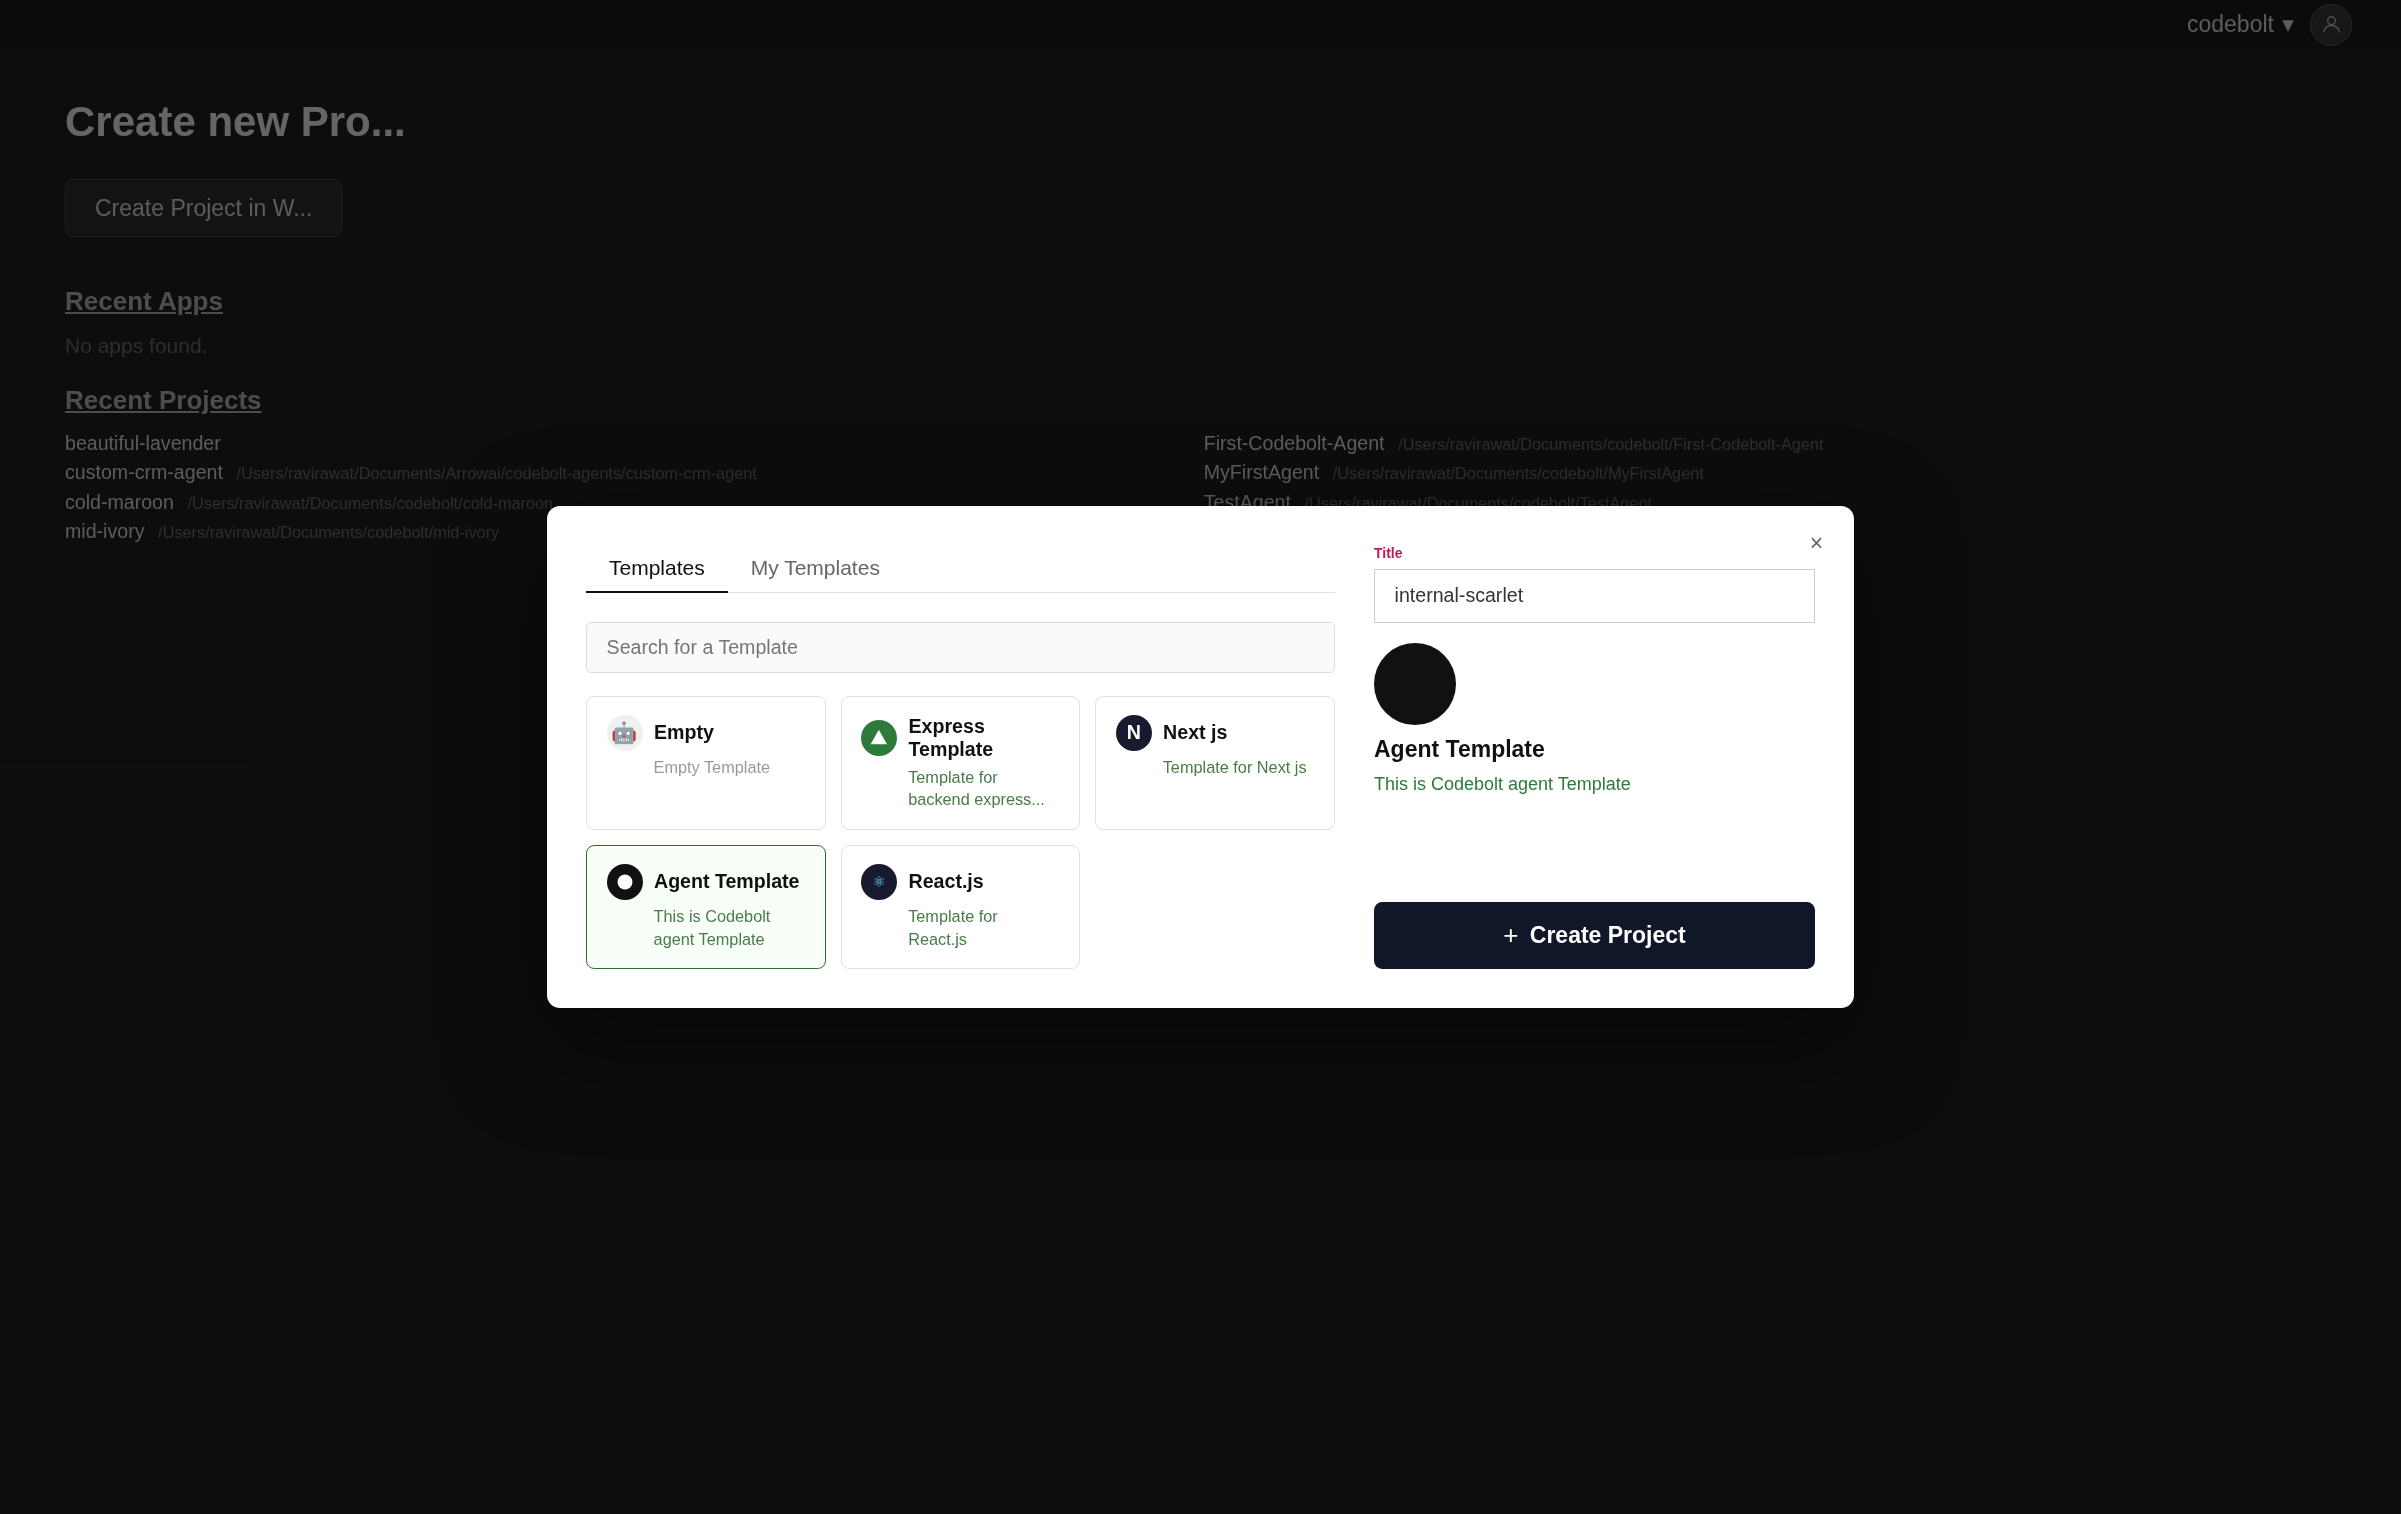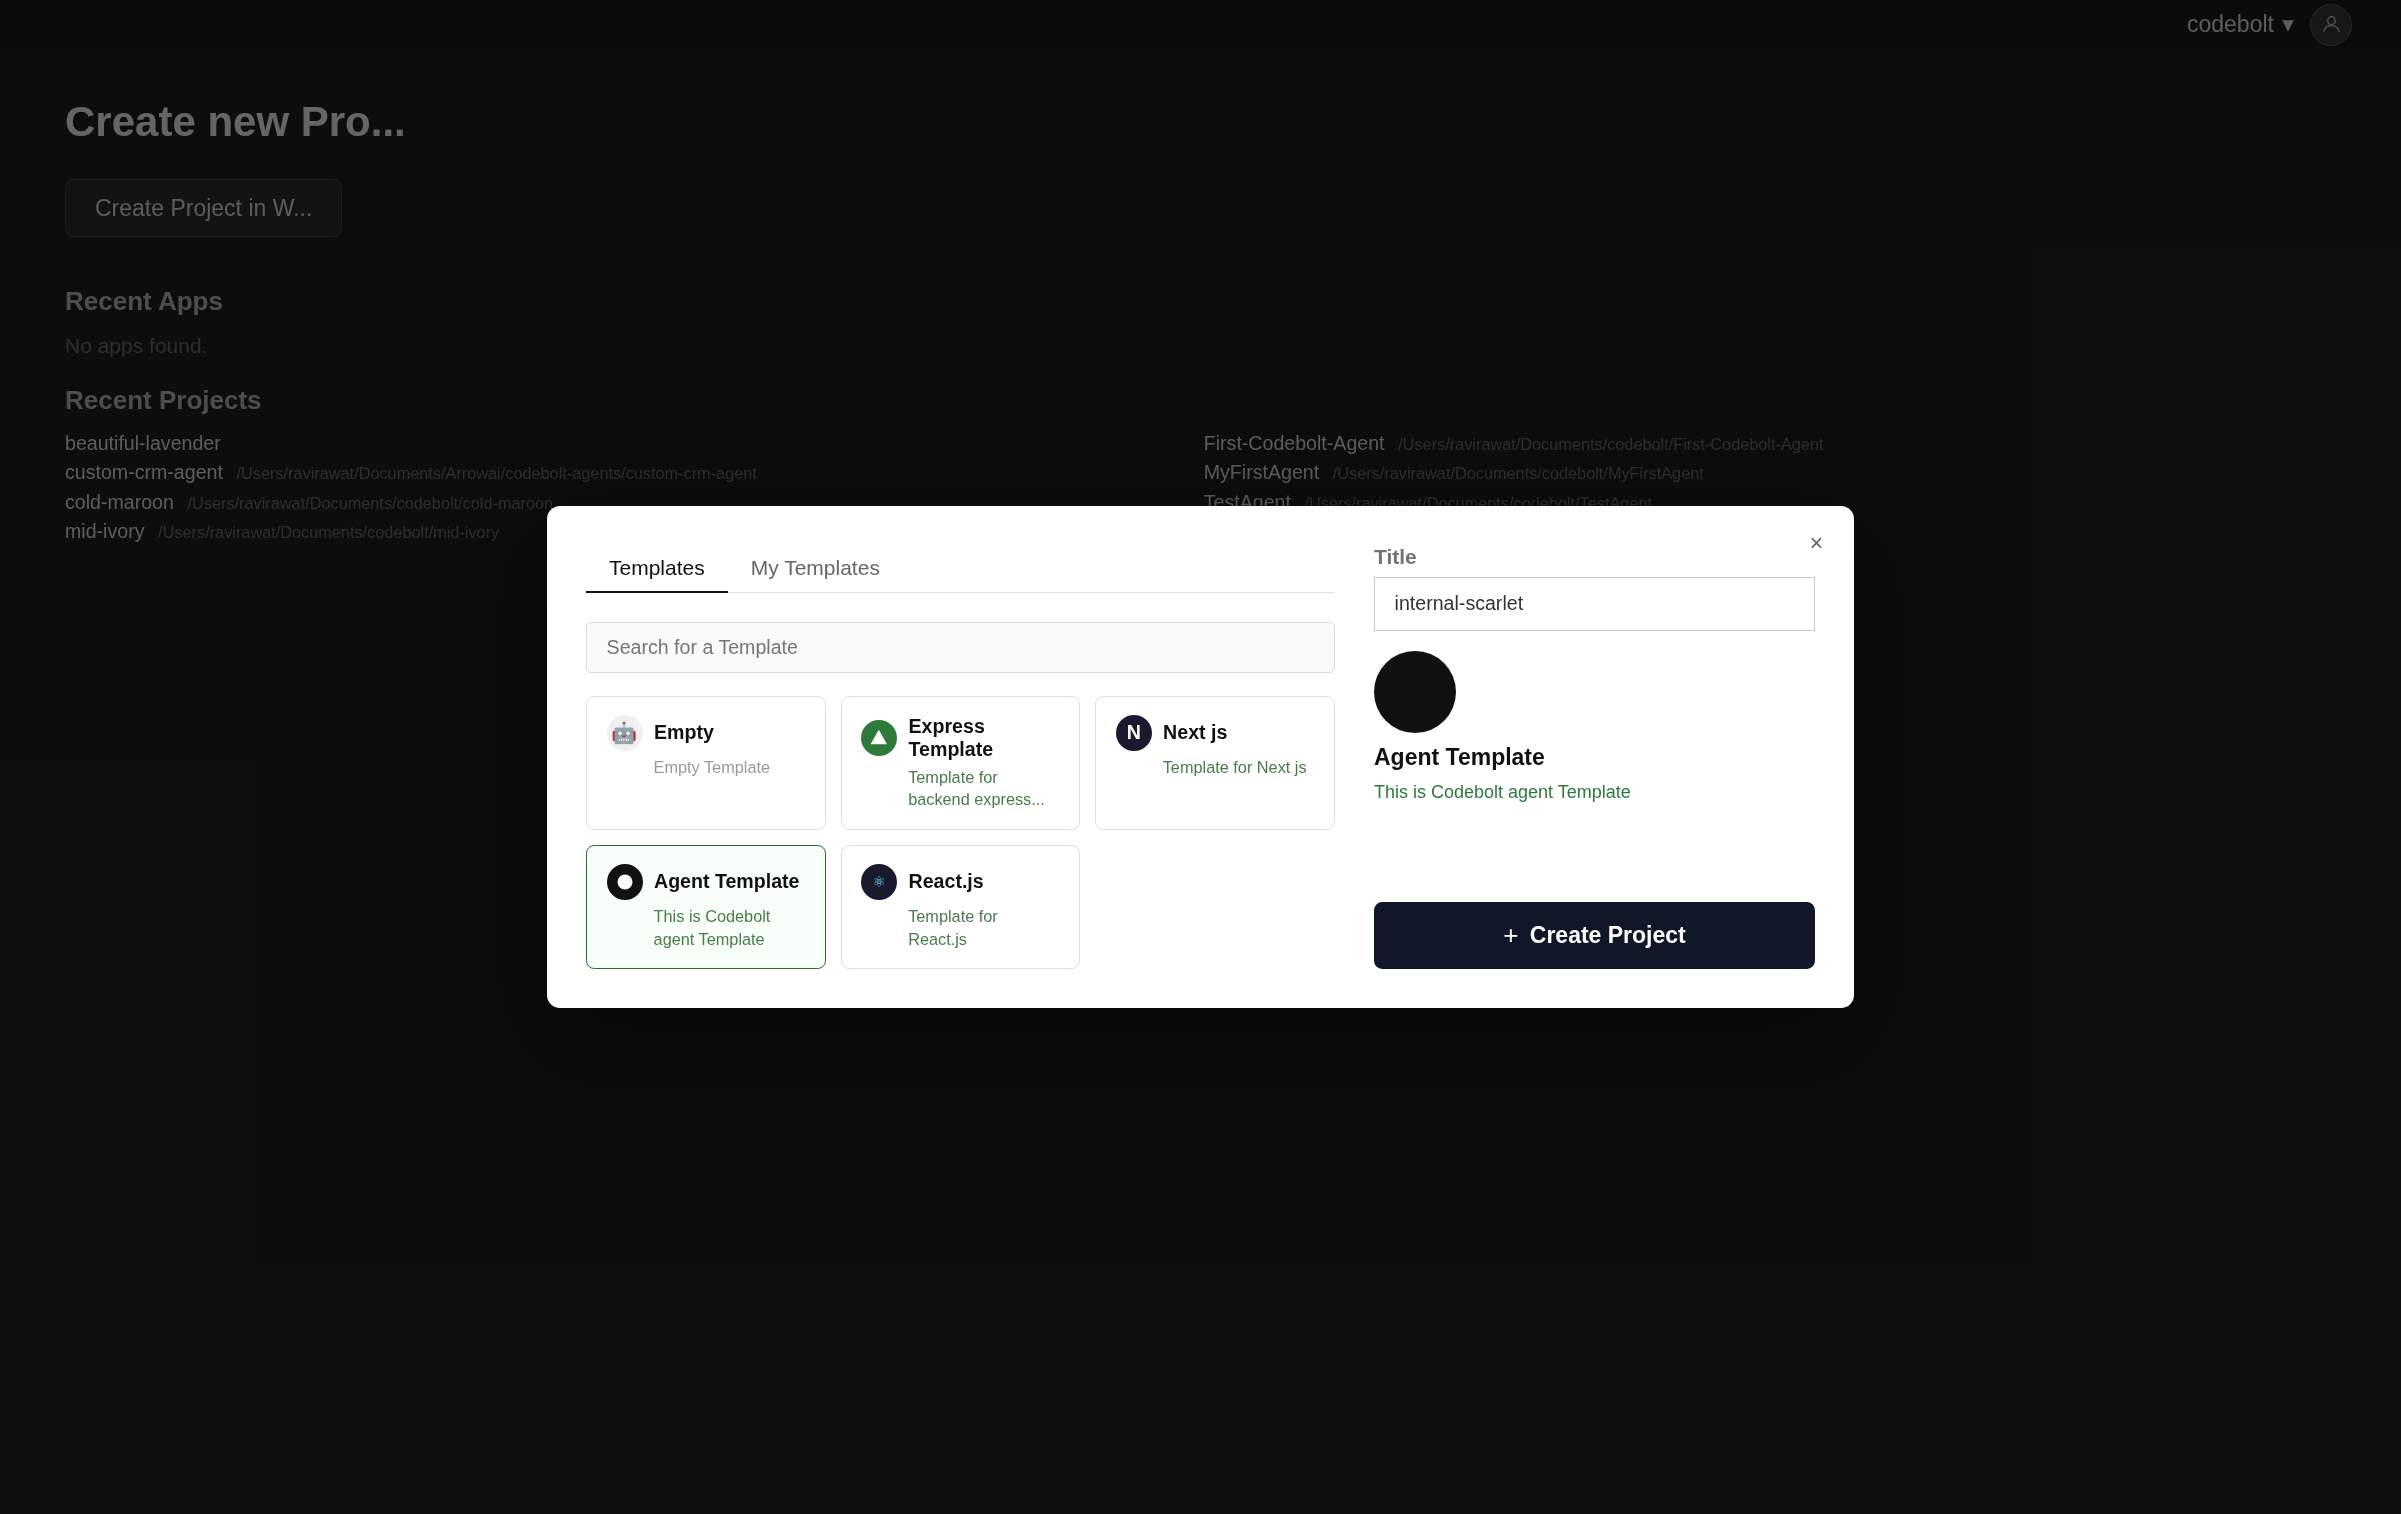--- a/index.html
+++ b/index.html
@@ -80,20 +80,21 @@
       font-size: 23px;
       cursor: pointer;
       margin-bottom: 49px;
     }
 
     .section-title {
       font-size: 26px;
       font-weight: 600;
       color: #aaa;
       margin-bottom: 16.3px;
+      text-decoration: underline;
     }
 
     .no-apps {
       font-size: 21px;
       color: #666;
       margin-bottom: 27px;
     }
 
     .recent-projects-list {
       display: grid;
@@ -275,23 +276,23 @@
       cursor: pointer;
       display: flex;
       align-items: center;
       justify-content: center;
       font-size: 23px;
       color: #666;
     }
 
     
     .right-title-label {
-      font-size: 21px;
+      font-size: 14px;
       font-weight: 600;
-      color: #737373;
+      color: #be185d;
       margin-bottom: 8.2px;
     }
 
     .title-input {
       width: 100%;
       padding: 14.7px 19.6px;
       border: 1.2px solid #ccc;
       border-radius: 0;
       font-size: 19.6px;
       color: #333;

